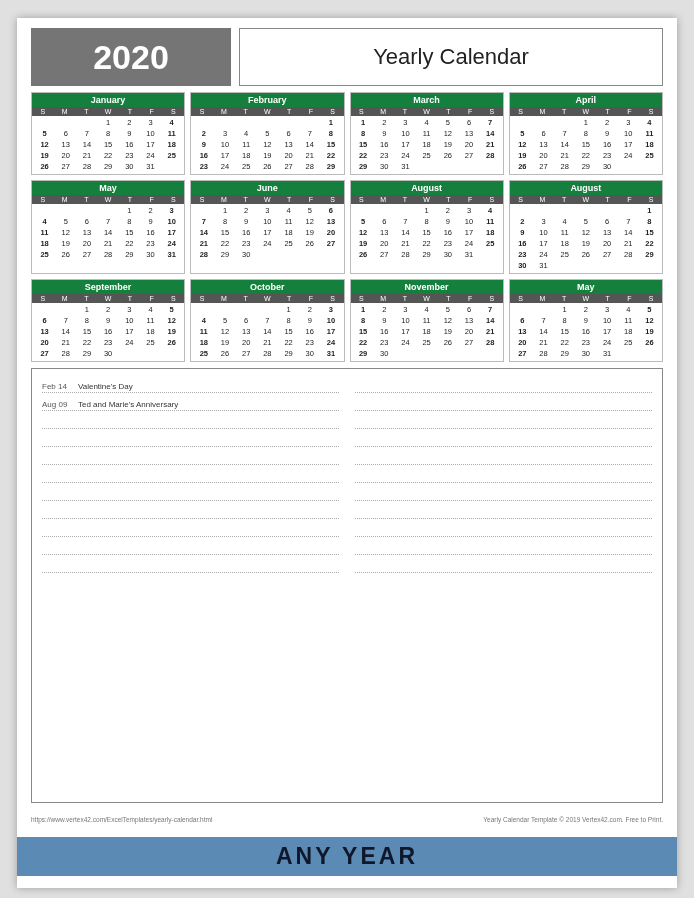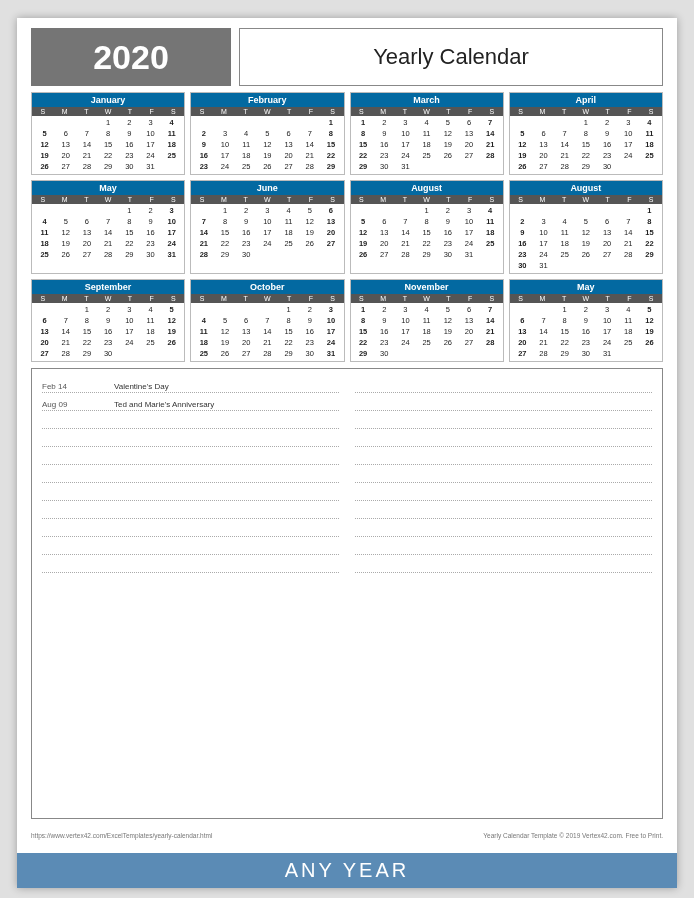--- a/index.html
+++ b/index.html
@@ -9,21 +9,21 @@
       background: #e0e0e0;
       font-family: Arial, sans-serif;
       display: flex;
       align-items: center;
       justify-content: center;
     }
     .page {
       width: 660px;
       height: 870px;
       background: white;
-      padding: 10px 14px 8px 14px;
+      padding: 10px 14px 20px 14px;
       display: flex;
       flex-direction: column;
       gap: 6px;
       box-shadow: 0 0 8px rgba(0,0,0,0.3);
       margin-top: 8px;
     }
     
     .header {
       display: flex;
       flex-direction: row;
@@ -56,21 +56,21 @@
     .cal-grid {
       display: grid;
       grid-template-columns: repeat(4, 1fr);
       gap: 5px;
     }
     .month-block {
       border: 1px solid #bbb;
       font-size: 7.5px;
     }
     .month-header {
-      background: #0369a1;
+      background: #15803d;
       color: white;
       text-align: center;
       font-size: 9px;
       font-weight: bold;
       padding: 2px 0;
     }
     .day-header-row {
       display: grid;
       grid-template-columns: repeat(7, 1fr);
       background: #555;
@@ -121,21 +121,20 @@
       flex: 1;
     }
     .note-line {
       border-bottom: 1px dotted #aaa;
       height: 18px;
       display: flex;
       align-items: flex-end;
       padding-bottom: 1px;
       font-size: 8px;
       color: #333;
-      gap: 36px;
     }
     .note-line .note-date {
       min-width: 32px;
       color: #555;
       margin-right: 4px;
     }
     
     .footer {
       display: flex;
       flex-direction: row;
@@ -147,23 +146,23 @@
       font-size: 6.5px;
       color: #777;
     }
     .footer-copy {
       font-size: 6.5px;
       color: #777;
     }
     
     .bottom-banner {
       background: #5b8bb5;
-      color: #ffffff;
-      font-size: 20px;
-      font-weight: normal;
+      color: #0f172a;
+      font-size: 23px;
+      font-weight: bold;
       text-align: center;
       padding: 6px 0;
       letter-spacing: 3px;
       margin: 2px -14px -8px -14px;
     }
   </style>
 </head>
 <body>
 
 <div class="page">

